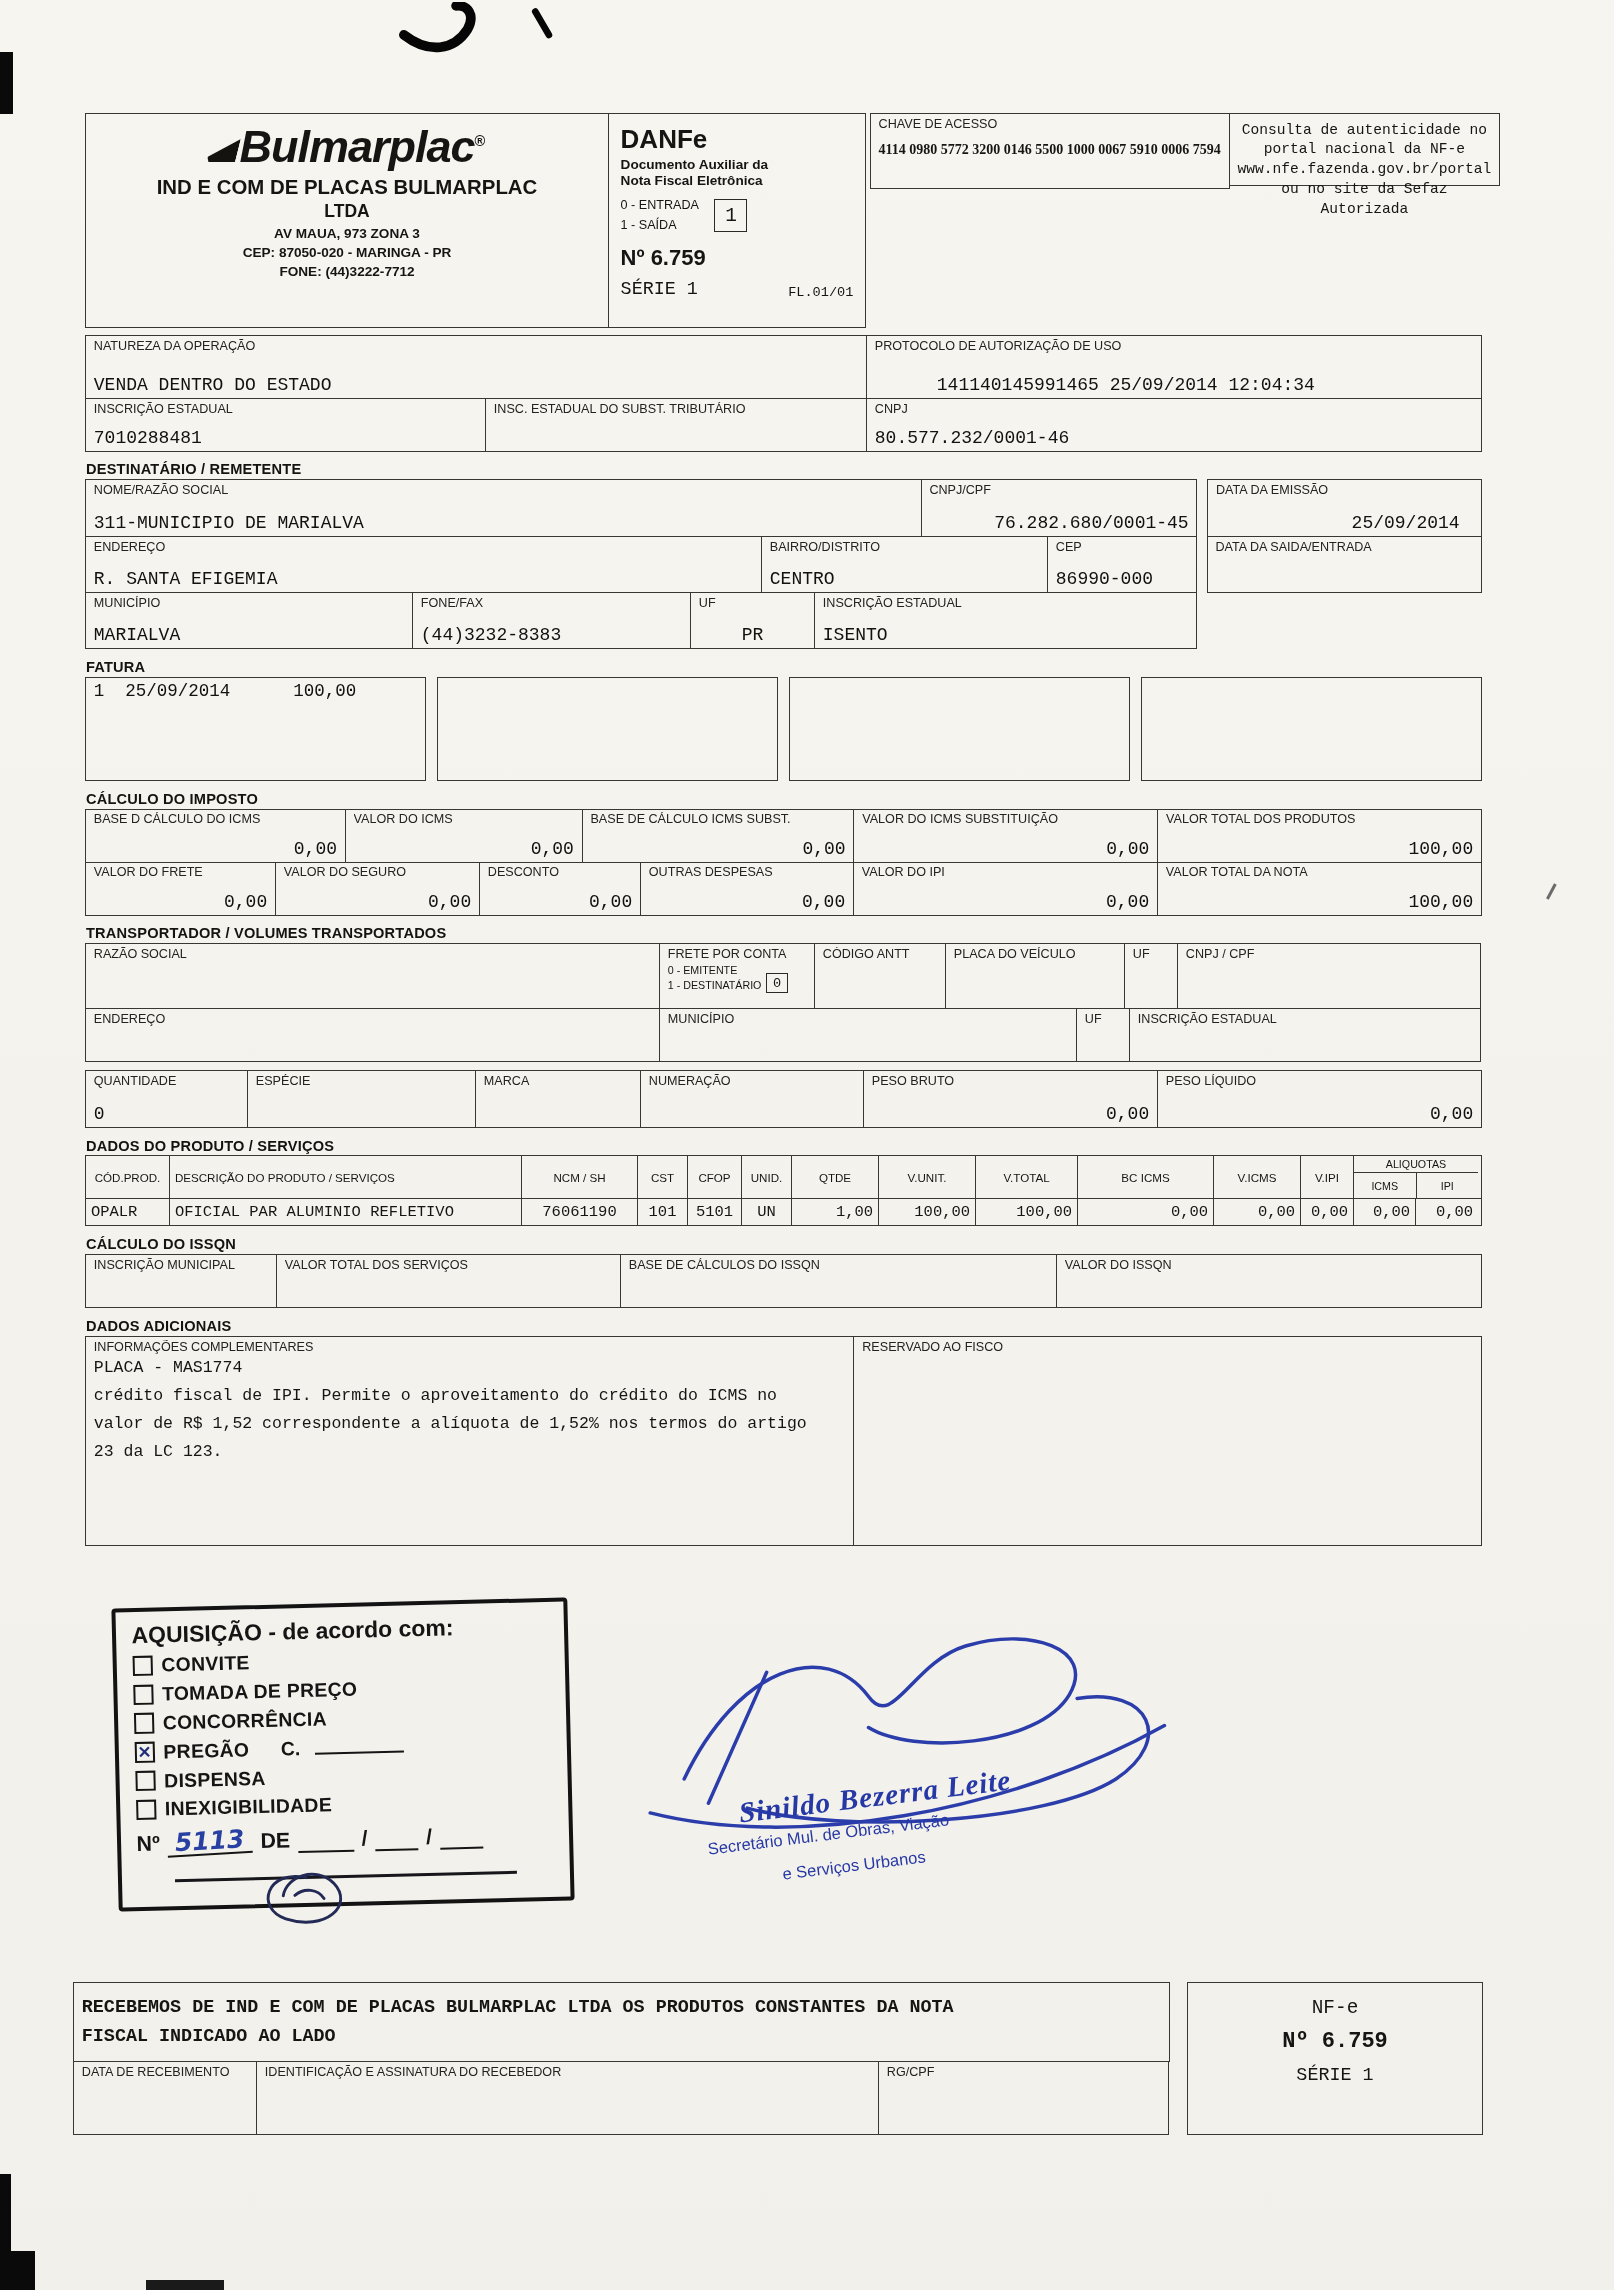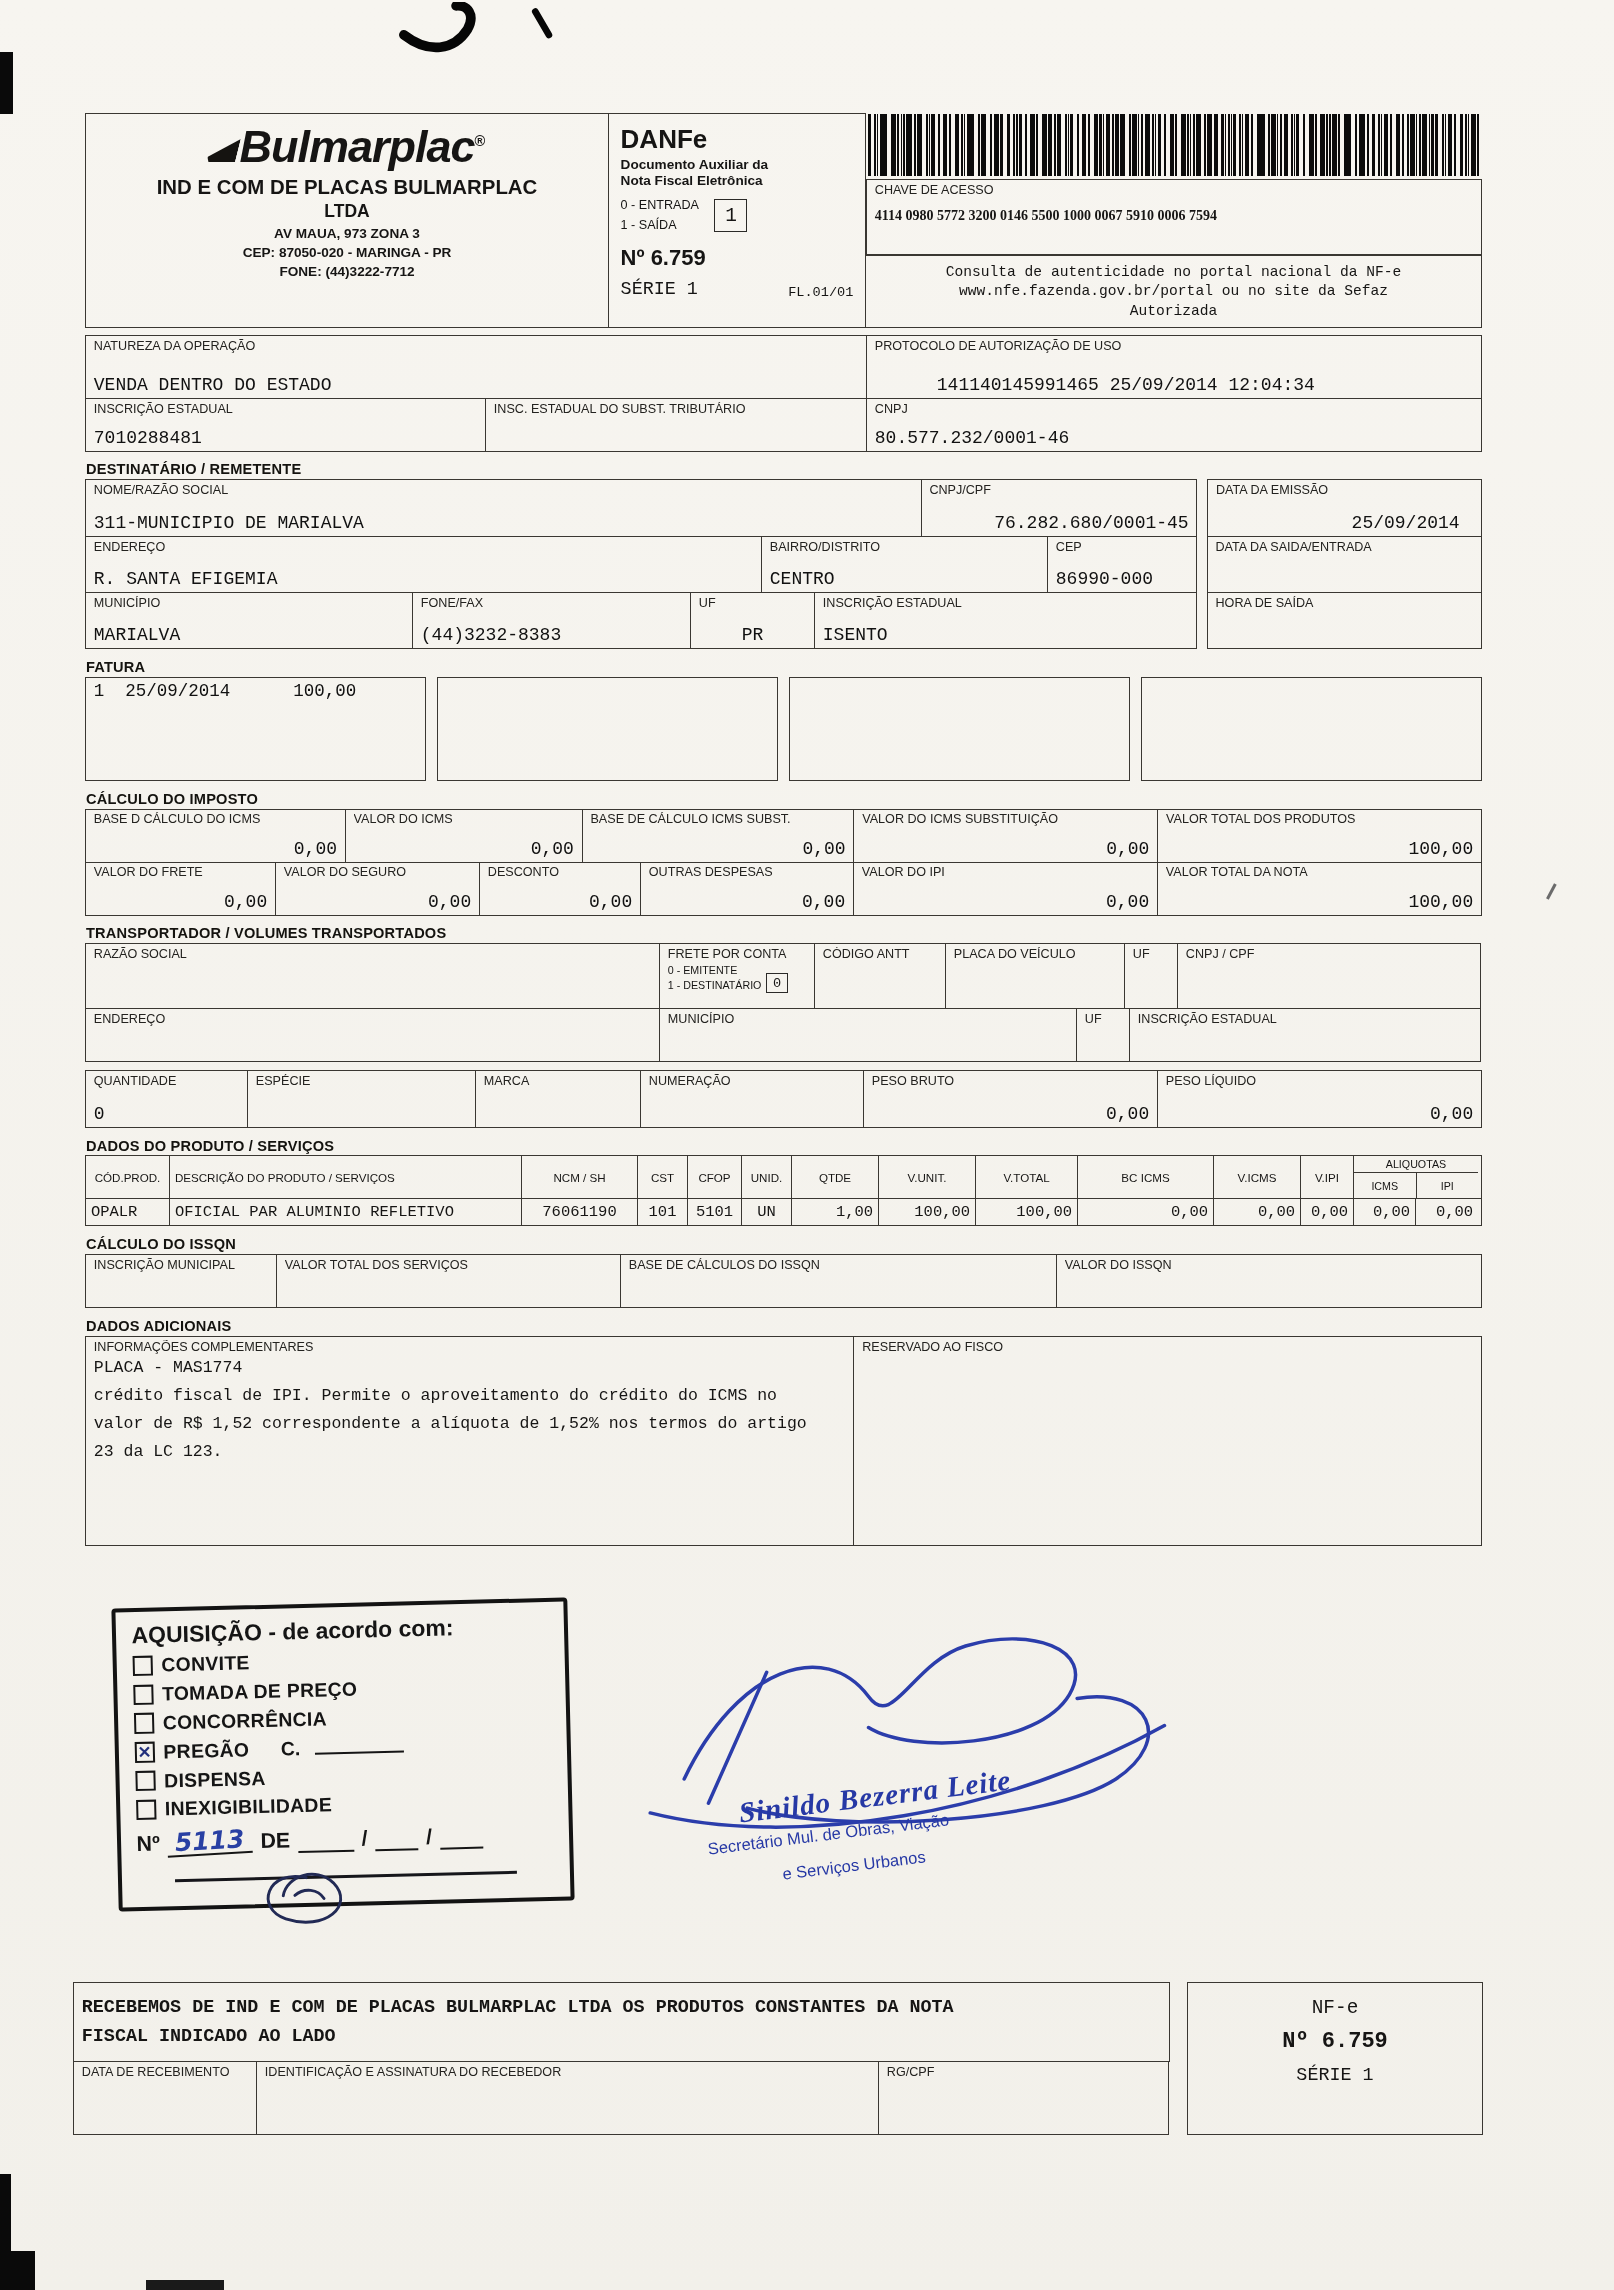--- a/index.html
+++ b/index.html
@@ -33,21 +33,21 @@
 .danfeb{display:block;padding:9.7px 11.6px}
 .danfe-t{font-weight:bold;font-size:26px}
 .danfe-s{font-weight:bold;font-size:13.6px;margin-top:1.9px}
 .danfe-es{display:flex;align-items:center;gap:15.5px;margin-top:7.8px}
 .danfe-opts{font-size:12.6px;line-height:1.55;white-space:nowrap}
 .danfe-tipo{width:33px;height:33px;border:1.9px solid #2b2a27;display:flex;align-items:center;justify-content:center;font:19.4px "Liberation Mono",monospace}
 .danfe-n{font-weight:bold;font-size:22px;margin-top:9.7px}
 .danfe-sf{display:flex;justify-content:space-between;align-items:flex-end;margin-top:7.8px;font-family:"Liberation Mono",monospace}
 .danfe-serie{font-size:18.4px}
 .danfe-fl{font-size:13.6px}
-.keycol{display:flex;flex-direction:column}
+.keycol{display:flex;flex-direction:row}
 .barcode{flex:1;margin:1px 1.9px 2.9px;background:
  repeating-linear-gradient(90deg,#0b0b0b 0 1.9px,transparent 1.9px 5.8px),
  repeating-linear-gradient(90deg,#0b0b0b 0 1px,transparent 1px 8.7px),
  repeating-linear-gradient(90deg,#0b0b0b 0 2.9px,transparent 2.9px 12.6px),
  repeating-linear-gradient(90deg,#0b0b0b 0 1px,transparent 1px 16.5px)}
 .chv{justify-content:flex-start;height:76px}
 .chv-v{font-family:Liberation Serif, serif;font-weight:bold;font-size:14px;text-align:left;margin-top:11.6px;white-space:pre}
 .cons{justify-content:flex-start;height:73px;padding-top:6.8px}
 .cons-l{font-family:"Liberation Mono",monospace;font-size:14.6px;text-align:center;line-height:1.35}
 
@@ -235,24 +235,20 @@
       </div>
       <div class="f" style="width:125px">
         <div class="lbl">UF</div>
         <div class="val ctr">PR</div>
       </div>
       <div class="f" style="width:383px">
         <div class="lbl">INSCRIÇÃO ESTADUAL</div>
         <div class="val">ISENTO</div>
       </div>
       <div class="gap" style="width:9.7px"></div>
-      <div class="f" style="width:275px">
-        <div class="lbl">HORA DE SAÍDA</div>
-        <div class="val"></div>
-      </div>
     </div>
 
     <div class="sec">FATURA</div>
     <div class="row" style="height:104px">
       <div class="f" style="width:341px">
         <div class="val" style="font-size:17.5px">1  25/09/2014      100,00</div>
       </div>
       <div class="gap" style="width:11.6px"></div>
       <div class="f" style="width:341px"></div>
       <div class="gap" style="width:11.6px"></div>

